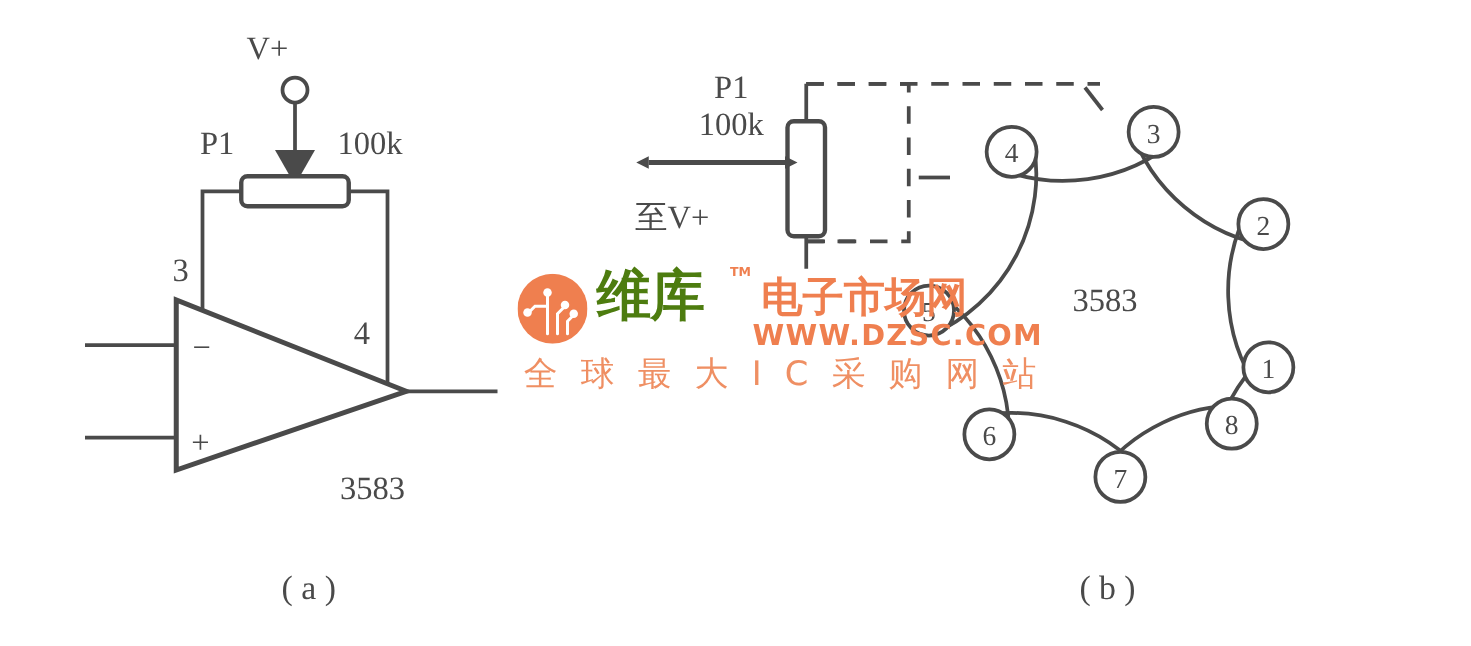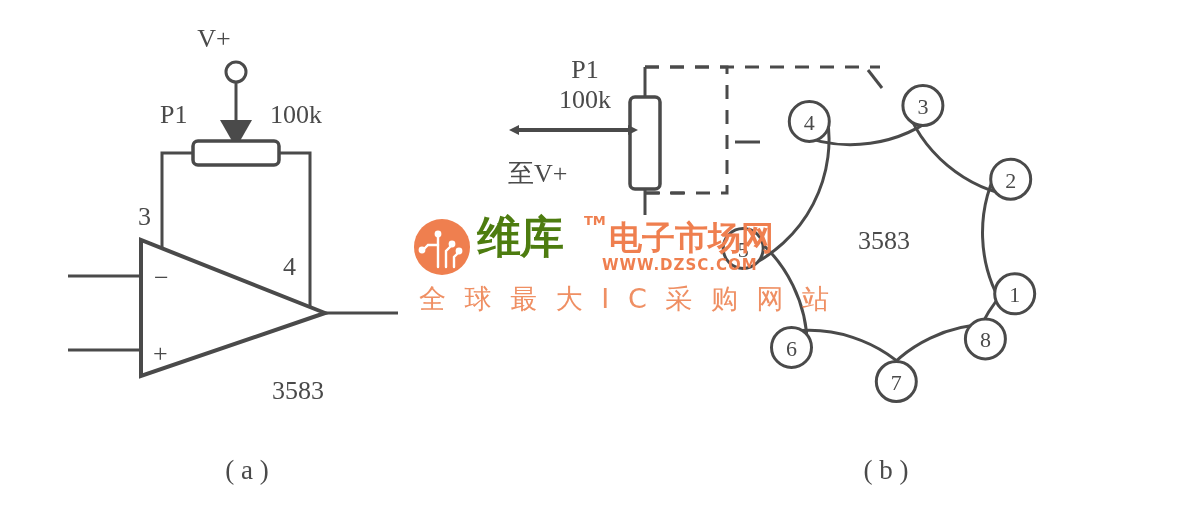--- a/index.html
+++ b/index.html
@@ -81,30 +81,30 @@
     color: #ef7f4f;
     letter-spacing: 0px;
     line-height: 1;
   }
   .wm-tm {
     position: absolute;
     left: 175px;
     top: 0px;
     font-family: "DejaVu Sans", sans-serif;
     font-weight: bold;
-    font-size: 13px;
+    font-size: 10px;
     color: #ef7f4f;
   }
   .wm-url {
     position: absolute;
     left: 193px;
     top: 43px;
     font-family: "DejaVu Sans", sans-serif;
     font-weight: bold;
-    font-size: 15px;
+    font-size: 23px;
     color: #ef7f4f;
     letter-spacing: 1px;
   }
   .wm-tag {
     position: absolute;
     left: 10px;
     top: 68px;
     font-family: "DejaVu Sans", sans-serif;
     font-size: 27px;
     color: #ef8f63;

